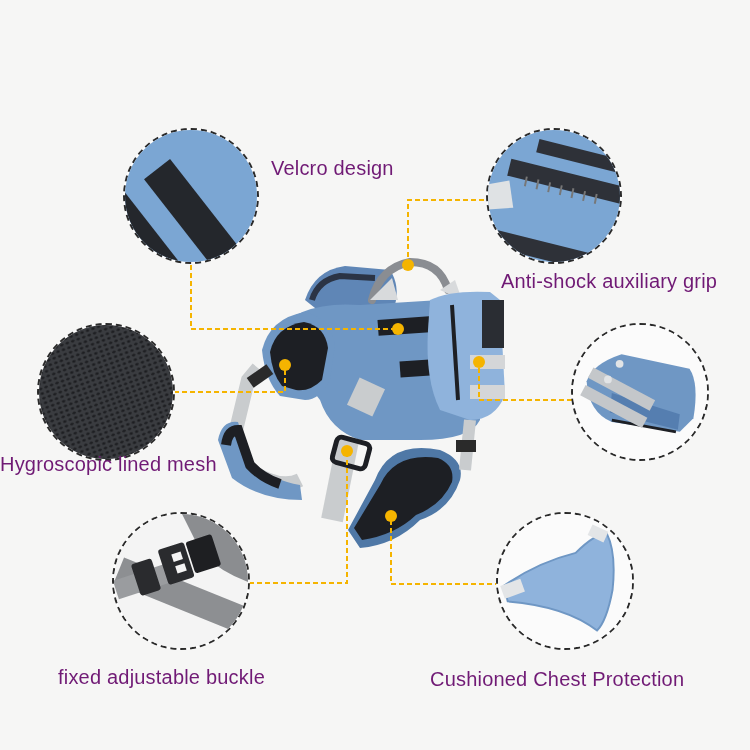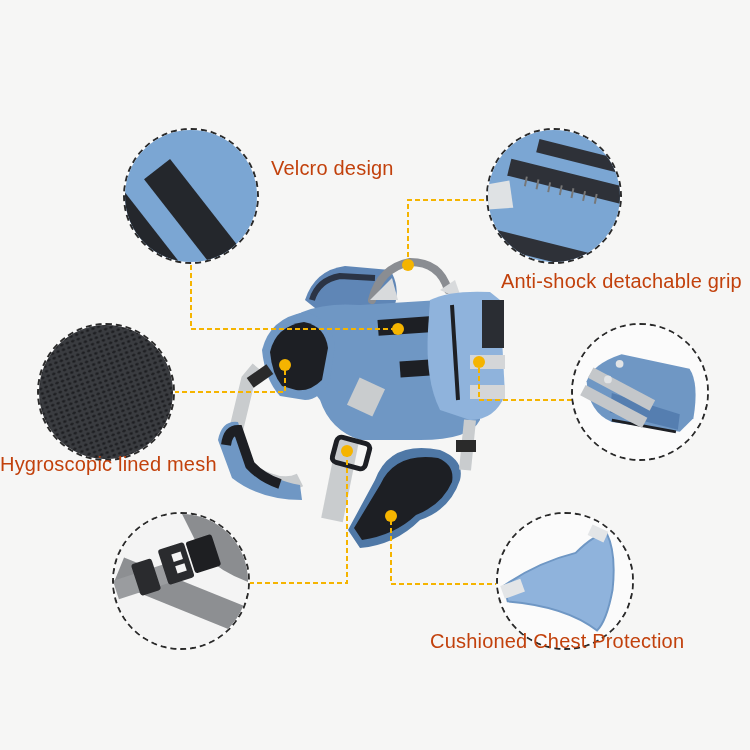--- a/index.html
+++ b/index.html
@@ -5,21 +5,21 @@
     * { box-sizing: border-box; margin: 0; padding: 0; }
     html, body { width: 750px; height: 750px; overflow: hidden; }
     body {
       background: #f6f6f5;
       font-family: "Liberation Sans", sans-serif;
       position: relative;
     }
     .stage { position: absolute; left: 0; top: 0; width: 750px; height: 750px; }
     .label {
       position: absolute;
-      color: #c2410c;
+      color: #701a75;
       font-family: "Liberation Sans", sans-serif;
       font-size: 20px;
       white-space: nowrap;
       line-height: 1;
       letter-spacing: 0.2px;
     }
     .callout {
       position: absolute;
       border-radius: 50%;
       border: 2px dashed #2a2a2a;
@@ -116,21 +116,21 @@
         <line x1="64" y1="54" x2="62" y2="64"></line>
           <line x1="76" y1="57" x2="74" y2="67"></line>
         <line x1="88" y1="60" x2="86" y2="70"></line>
           <line x1="100" y1="63" x2="98" y2="73"></line>
         <line x1="112" y1="66" x2="110" y2="76"></line>
       </g>
       <path d="M0 56 L22 52 L26 80 L0 82 Z" fill="#dfe2e4"></path>
       <rect x="0" y="118" width="136" height="18" fill="#2e3138" transform="rotate(14 68 127)"></rect>
     </svg>
   </div>
-  <div class="label" style="left:501px; top:271px;">Anti-shock detachable grip</div>
+  <div class="label" style="left:501px; top:271px;">Anti-shock auxiliary grip</div>
 
   <div class="callout" style="left:37px; top:323px; width:138px; height:138px;">
     <svg viewBox="0 0 138 138">
       <defs>
         <pattern id="meshPat" width="6" height="5" patternUnits="userSpaceOnUse" patternTransform="rotate(-20)">
           <rect width="6" height="5" fill="#3a3c40"></rect>
           <ellipse cx="3" cy="2.5" rx="1.8" ry="1.2" fill="#1c1d20"></ellipse>
         </pattern>
       </defs>
       <rect width="138" height="138" fill="url(#meshPat)"></rect>
@@ -157,24 +157,25 @@
       <path d="M70 0 L138 0 L138 70 Q110 60 90 40 Z" fill="#8b8d90"></path>
       <rect x="0" y="70" width="140" height="28" fill="#8d8f92" transform="rotate(22 70 84)"></rect>
       <rect x="0" y="56" width="80" height="20" fill="#9a9c9f" transform="rotate(-18 40 66)"></rect>
       <rect x="22" y="48" width="22" height="34" rx="3" fill="#2a2b2e" transform="rotate(-18 33 65)"></rect>
       <rect x="50" y="32" width="28" height="38" rx="3" fill="#2a2b2e" transform="rotate(-18 64 51)"></rect>
       <rect x="78" y="24" width="28" height="34" rx="3" fill="#1e1f22" transform="rotate(-18 92 41)"></rect>
       <rect x="60" y="40" width="10" height="8" fill="#f4f4f4" transform="rotate(-18 65 44)"></rect>
       <rect x="64" y="52" width="10" height="8" fill="#f4f4f4" transform="rotate(-18 69 56)"></rect>
     </svg>
   </div>
+  <div class="label" style="left:58px; top:667px;">fixed adjustable buckle</div>
 
   <div class="callout" style="left:496px; top:512px; width:138px; height:138px;">
     <svg viewBox="0 0 138 138">
       <rect width="138" height="138" fill="#fbfbfb"></rect>
       <path d="M6 74 Q40 50 80 40 Q100 20 112 20 Q122 40 118 78 Q112 110 102 120 Q70 95 10 90 Z" fill="#8fb3dc" stroke="#6f97c4" stroke-width="2"></path>
       <rect x="94" y="14" width="18" height="12" fill="#e3e5e7" transform="rotate(25 103 20)"></rect>
       <rect x="4" y="70" width="22" height="14" fill="#e3e5e7" transform="rotate(-20 15 77)"></rect>
     </svg>
   </div>
-  <div class="label" style="left:430px; top:631px;">Cushioned Chest Protection</div>
+  <div class="label" style="left:430px; top:669px;">Cushioned Chest Protection</div>
 
 </div>
 
 </body></html>

